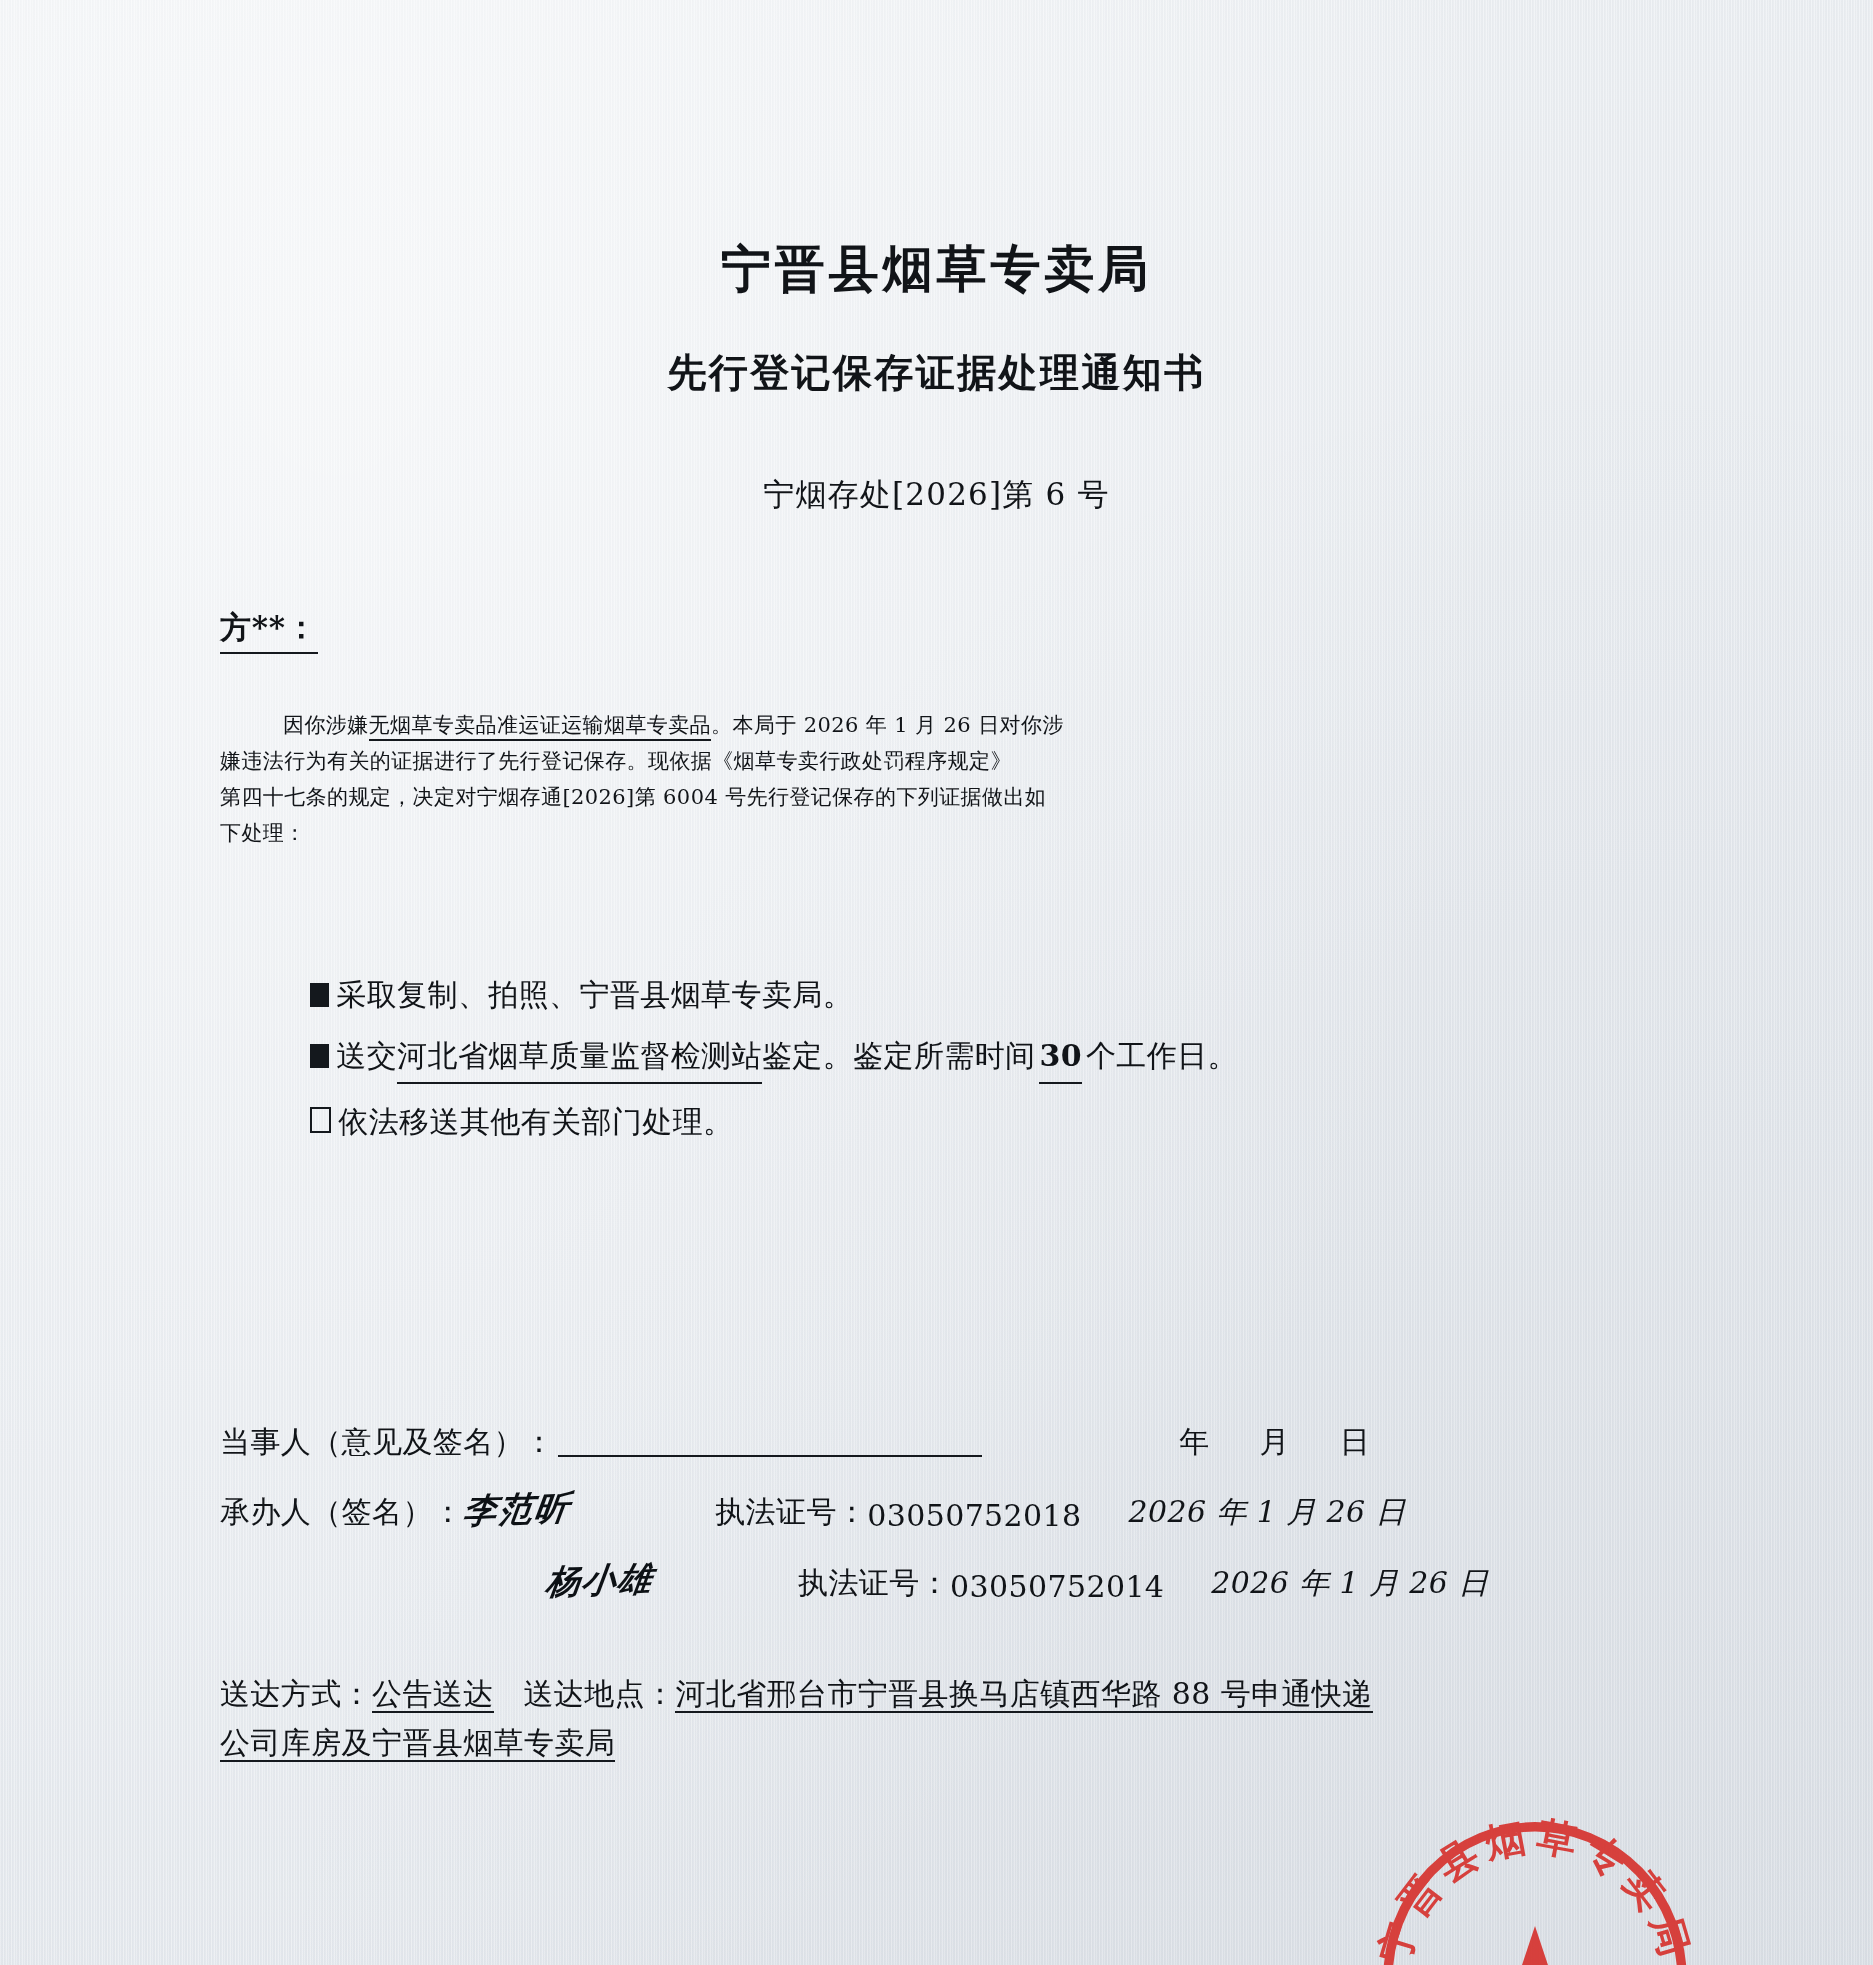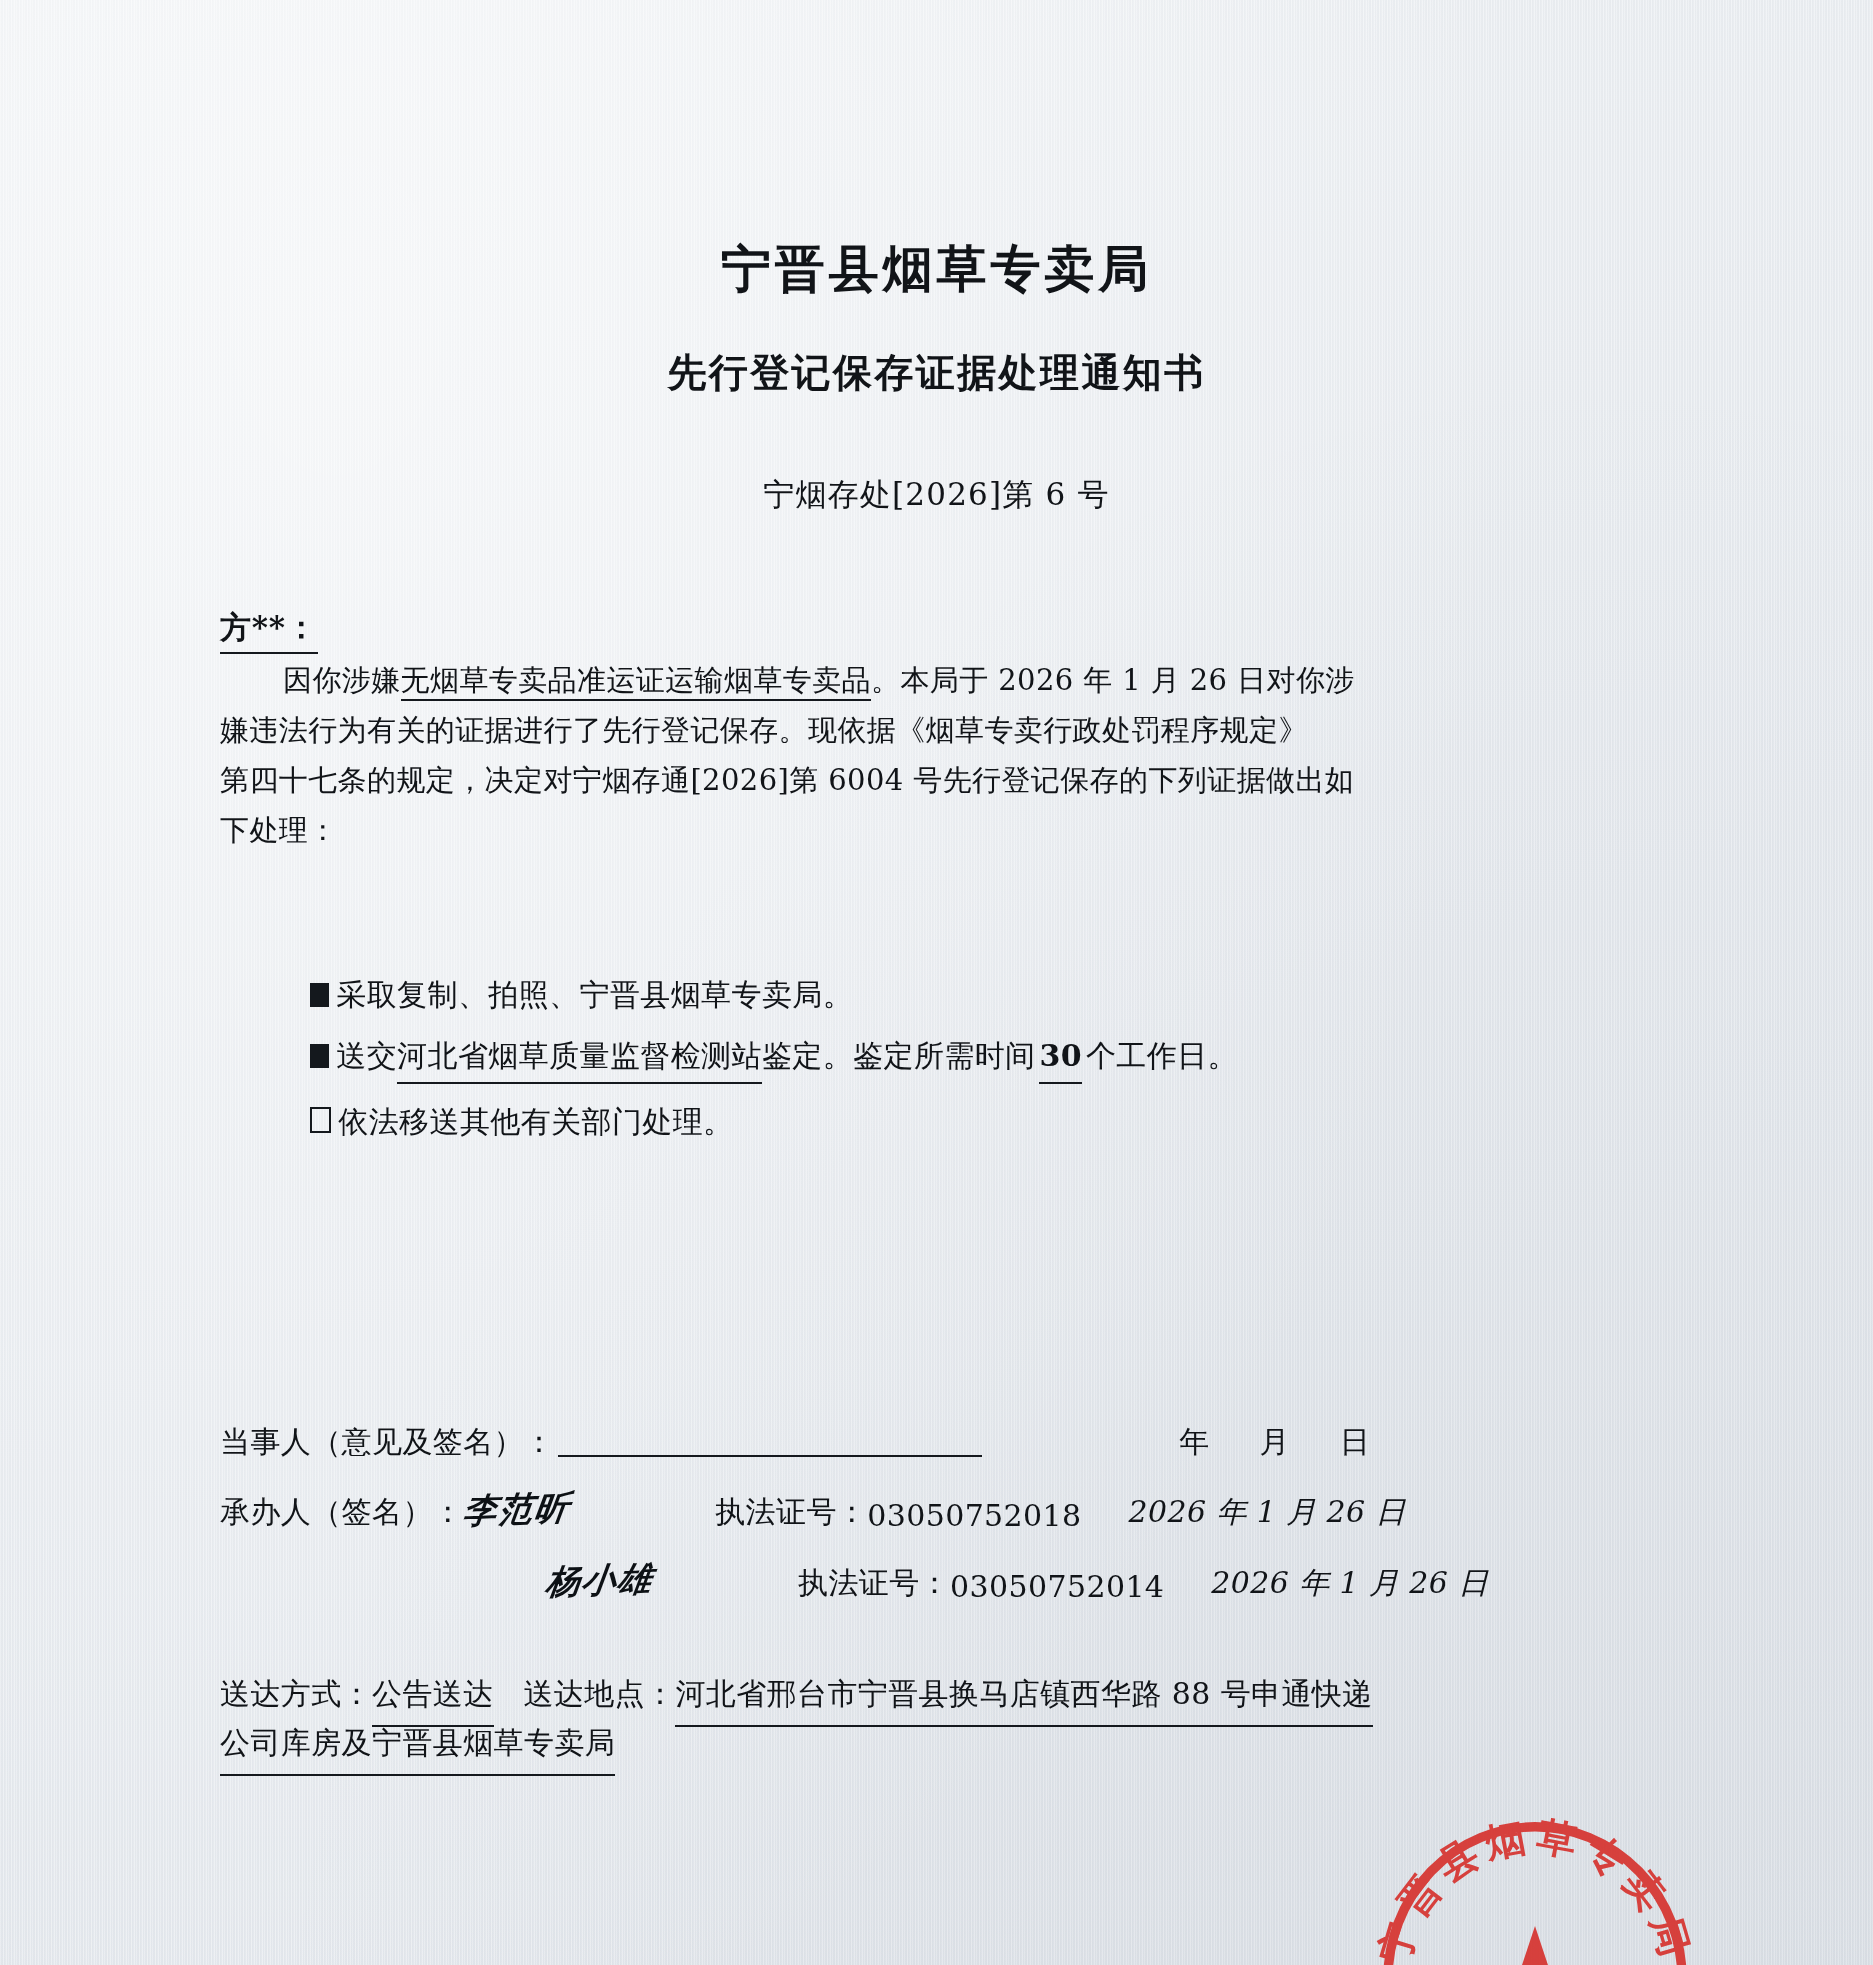--- a/index.html
+++ b/index.html
@@ -66,24 +66,24 @@
     font-weight: bold;
     letter-spacing: 0.8px;
     border-bottom: 2.8px solid #15191e;
     padding-bottom: 3.1px;
     display: inline-block;
   }
 
   
   .body-block {
     position: absolute;
-    top: 656px;
+    top: 707px;
     left: 220px;
     width: 1438px;
-    font-size: 29px;
+    font-size: 21px;
     line-height: 1.72;
     letter-spacing: 0.4px;
   }
   .body-line { white-space: nowrap; }
   .indent { padding-left: 63px; }
   .u { border-bottom: 2.4px solid #15191e; padding-bottom: 2px; }
 
   
   .options {
     position: absolute;
@@ -154,21 +154,21 @@
   
   .delivery {
     position: absolute;
     top: 1670px;
     left: 220px;
     width: 1446px;
     font-size: 30px;
     line-height: 1.62;
     letter-spacing: 0.4px;
   }
-  .delivery .u2 { border-bottom: 2.8px solid #15191e; padding-bottom: 14px; }
+  .delivery .u2 { border-bottom: 2.8px solid #15191e; padding-bottom: 0; }
 
   
   .issuer {
     position: absolute;
     top: 1961px;
     left: 0;
     width: 1611px;
     text-align: right;
     font-size: 30px;
     letter-spacing: 3.1px;

